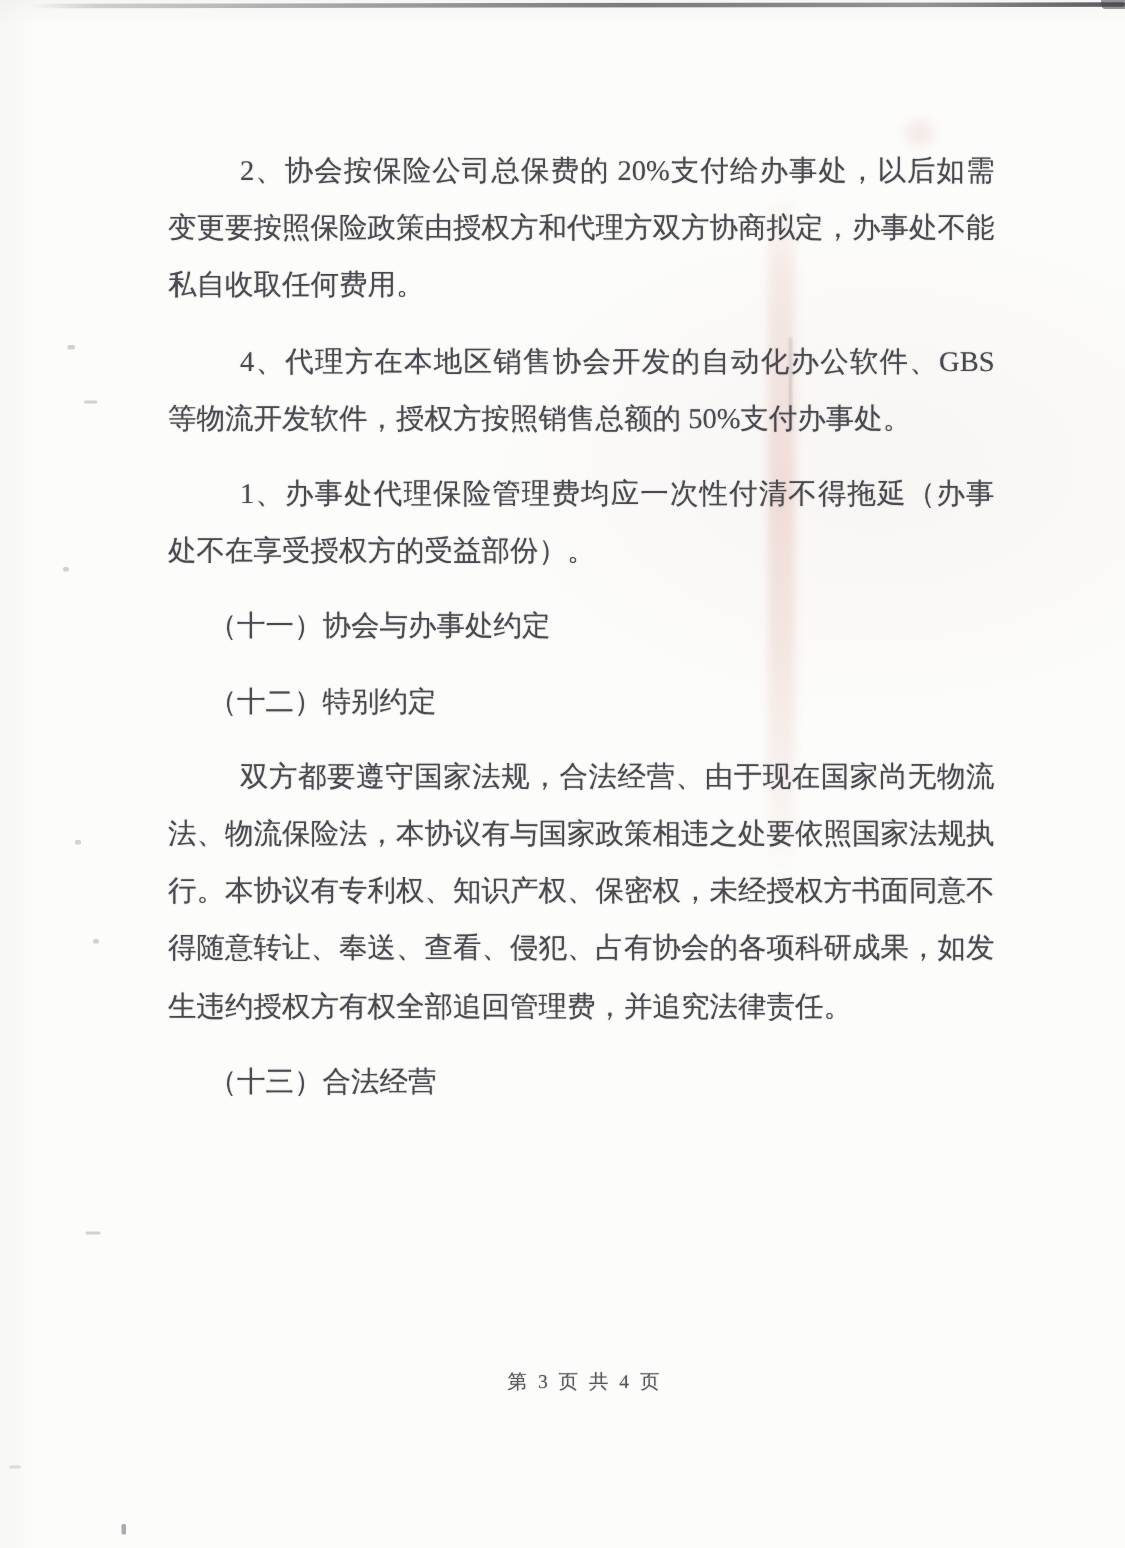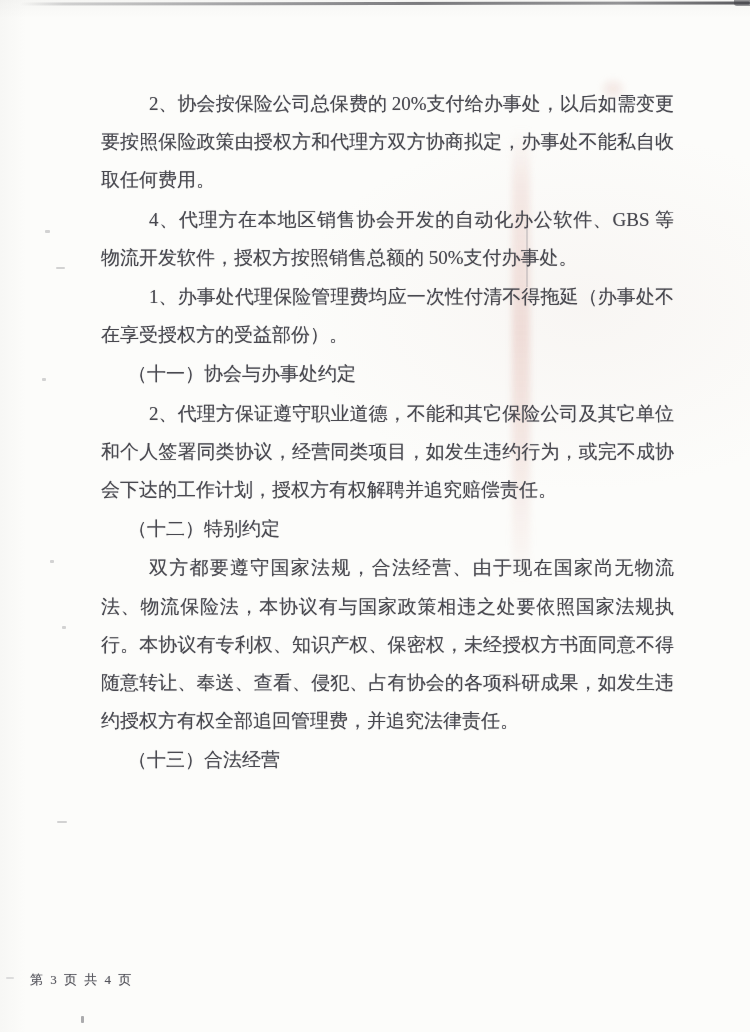--- a/index.html
+++ b/index.html
@@ -26,28 +26,29 @@
     position:absolute;
     left:100px;top:84px;
     width:575px;
     font-size:19px;
     line-height:38.2px;
     color:#494950;
     text-align:justify;
     text-align-last:left;
     text-shadow:0 0 1px rgba(73,73,80,0.45);
   }
-  .textblock p{margin:1px;padding:0;}
+  .textblock p{margin:12px;padding:0;}
   .para{text-indent:48px;}
   .heading{text-indent:27px;}
   .footer{
     position:absolute;
-    left:0;top:971px;width:750px;
+    left:0;top:912px;width:750px;
     padding-left:30px;
     box-sizing:border-box;
+    text-align:center;
     font-size:13px;
     letter-spacing:2px;
     color:#55555c;
     text-shadow:0 0 1px rgba(80,80,90,0.4);
   }
   
   .scanline-top{
     position:absolute;left:20px;top:2px;width:730px;height:3px;
     background:linear-gradient(90deg,
       rgba(90,90,95,0) 0%,
@@ -112,21 +113,20 @@
   <div class="speck s5"></div>
   <div class="speck s6"></div>
   <div class="speck s7"></div>
   <div class="speck s8"></div>
 
   <div class="textblock">
     <p class="para">2、协会按保险公司总保费的 20%支付给办事处，以后如需变更要按照保险政策由授权方和代理方双方协商拟定，办事处不能私自收取任何费用。</p>
     <p class="para">4、代理方在本地区销售协会开发的自动化办公软件、GBS 等物流开发软件，授权方按照销售总额的 50%支付办事处。</p>
     <p class="para">1、办事处代理保险管理费均应一次性付清不得拖延（办事处不在享受授权方的受益部份）。</p>
     <p class="heading">（十一）协会与办事处约定</p>
-    <p class="para">2、代理方保证遵守职业道德，不能和其它保险公司及其它单位和个人签署同类协议，经营同类项目，如发生违约行为，或完不成协会下达的工作计划，授权方有权解聘并追究赔偿责任。</p>
     <p class="heading">（十二）特别约定</p>
     <p class="para">双方都要遵守国家法规，合法经营、由于现在国家尚无物流法、物流保险法，本协议有与国家政策相违之处要依照国家法规执行。本协议有专利权、知识产权、保密权，未经授权方书面同意不得随意转让、奉送、查看、侵犯、占有协会的各项科研成果，如发生违约授权方有权全部追回管理费，并追究法律责任。</p>
     <p class="heading">（十三）合法经营</p>
   </div>
 
   <div class="footer">第 3 页 共 4 页</div>
 
 </div>
 
 </body></html>

